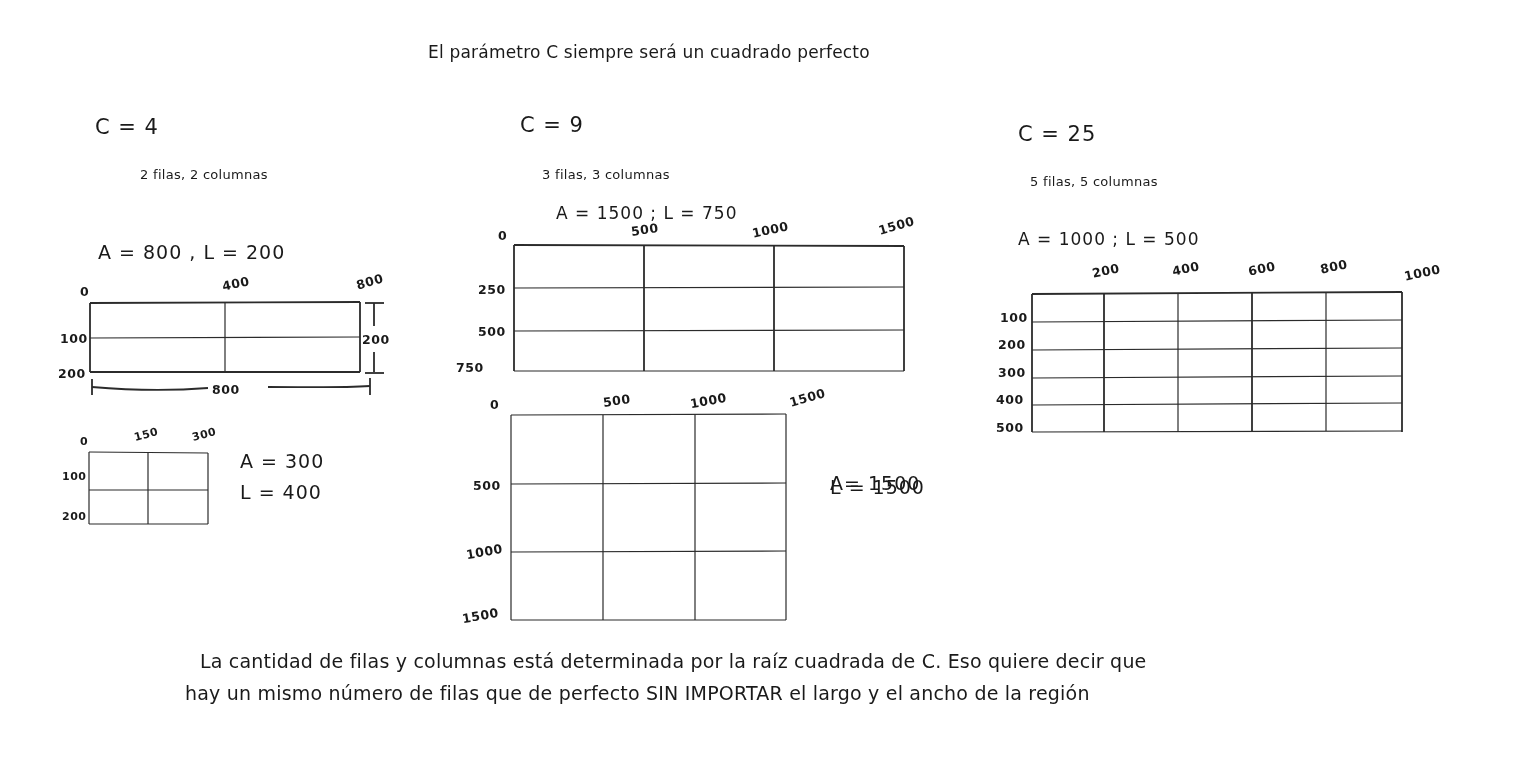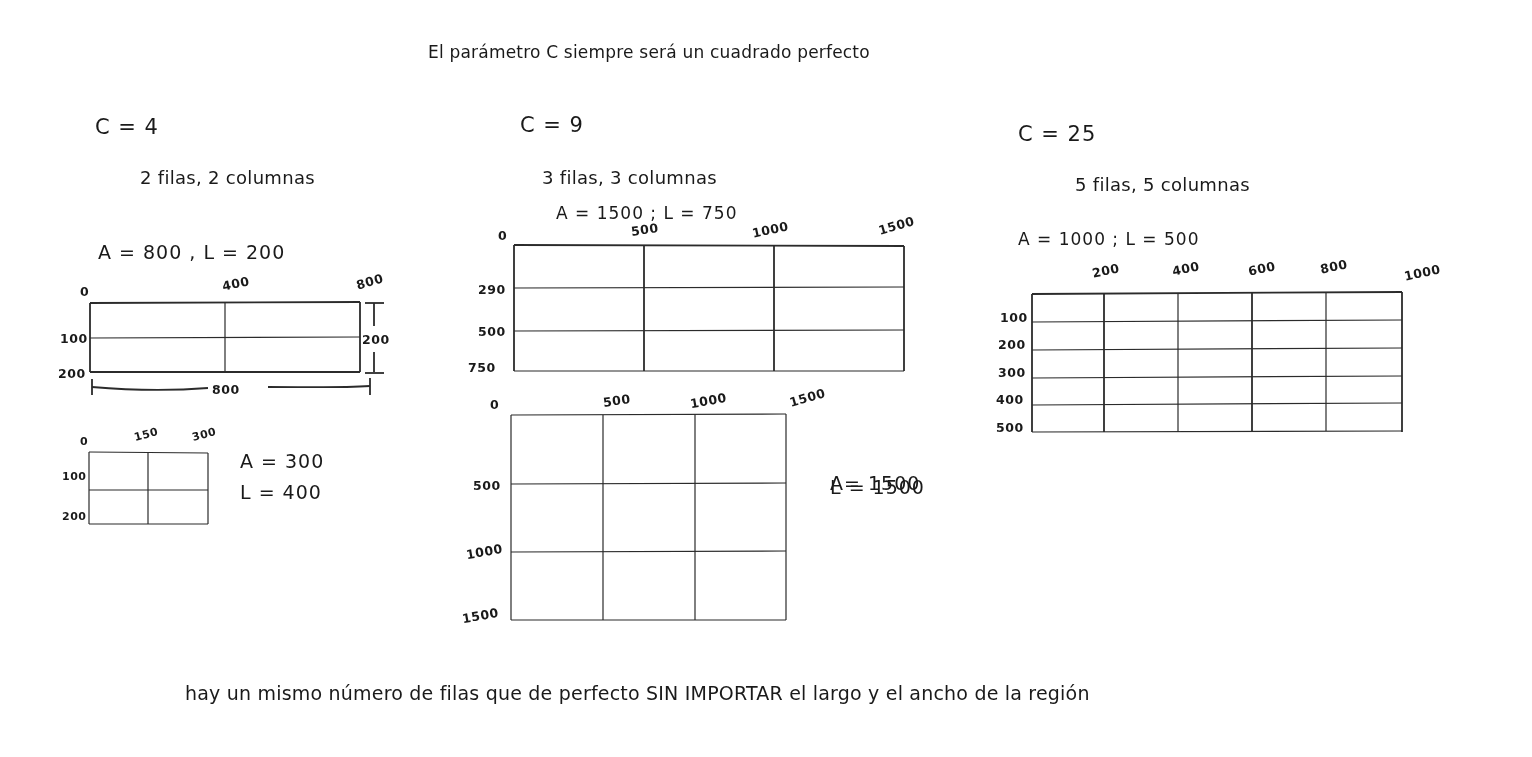--- a/index.html
+++ b/index.html
@@ -26,21 +26,21 @@
     font-size: 17px;
     letter-spacing: 0.2px;
     white-space: nowrap;
   }
   .case-title {
     font-size: 21px;
     letter-spacing: 1px;
     white-space: nowrap;
   }
   .case-sub {
-    font-size: 18px;
+    font-size: 13px;
     letter-spacing: 0.3px;
     white-space: nowrap;
   }
   .dim-text {
     font-size: 17px;
     letter-spacing: 1px;
     white-space: nowrap;
   }
   .dim-text-lg {
     font-size: 19px;
@@ -154,23 +154,23 @@
       <path class="grid-line thin" d="M2,45 L392,44"></path>
       <path class="grid-line thin" d="M2,88 L392,87"></path>
       <path class="grid-line med" d="M132,2 L132,128"></path>
       <path class="grid-line med" d="M262,2 L262,128"></path>
     </svg>
   </div>
   <div class="abs tick" style="left:498px; top:228px;">0</div>
   <div class="abs tick" style="left:631px; top:222px; transform:rotate(-8deg);">500</div>
   <div class="abs tick" style="left:752px; top:222px; transform:rotate(-12deg);">1000</div>
   <div class="abs tick" style="left:878px; top:218px; transform:rotate(-16deg);">1500</div>
-  <div class="abs tick" style="left:478px; top:282px;">290</div>
+  <div class="abs tick" style="left:478px; top:282px;">250</div>
   <div class="abs tick" style="left:478px; top:324px;">500</div>
-  <div class="abs tick" style="left:468px; top:360px;">750</div>
+  <div class="abs tick" style="left:456px; top:360px;">750</div>
 
   <div class="abs" style="left:508px; top:412px;">
     <svg width="290" height="215" viewBox="0 0 290 215">
       <path class="grid-line thin" d="M3,3 L278,2"></path>
       <path class="grid-line thin" d="M3,3 L3,208"></path>
       <path class="grid-line thin" d="M278,2 L278,208"></path>
       <path class="grid-line thin" d="M3,208 L278,208"></path>
       <path class="grid-line thin" d="M3,72 L278,71"></path>
       <path class="grid-line thin" d="M3,140 L278,139"></path>
       <path class="grid-line thin" d="M95,3 L95,208"></path>
@@ -182,21 +182,21 @@
   <div class="abs tick" style="left:690px; top:393px; transform:rotate(-10deg);">1000</div>
   <div class="abs tick" style="left:789px; top:390px; transform:rotate(-16deg);">1500</div>
   <div class="abs tick" style="left:473px; top:478px;">500</div>
   <div class="abs tick" style="left:466px; top:544px; transform:rotate(-10deg);">1000</div>
   <div class="abs tick" style="left:462px; top:608px; transform:rotate(-10deg);">1500</div>
 
   <div class="abs dim-text-lg" style="left:830px; top:440px;margin-top:32px;">A= 1500</div>
   <div class="abs dim-text-lg" style="left:830px; top:476px;">L = 1500</div>
 
   <div class="abs case-title" style="left:1018px; top:122px;">C = 25</div>
-  <div class="abs case-sub" style="left:1030px; top:174px;margin-left:45px;">5 filas, 5 columnas</div>
+  <div class="abs case-sub" style="left:1030px; top:174px;">5 filas, 5 columnas</div>
 
   <div class="abs dim-text" style="left:1018px; top:229px;">A = 1000 ;  L = 500</div>
 
   <div class="abs" style="left:1030px; top:290px;">
     <svg width="390" height="148" viewBox="0 0 390 148">
       <path class="grid-line med" d="M2,4 L372,2"></path>
       <path class="grid-line med" d="M2,4 L2,142"></path>
       <path class="grid-line med" d="M372,2 L372,142"></path>
       <path class="grid-line thin" d="M2,142 L372,141"></path>
       <path class="grid-line thin" d="M2,32 L372,30"></path>
@@ -213,15 +213,16 @@
   <div class="abs tick" style="left:1172px; top:261px; transform:rotate(-12deg);">400</div>
   <div class="abs tick" style="left:1248px; top:261px; transform:rotate(-12deg);">600</div>
   <div class="abs tick" style="left:1320px; top:259px; transform:rotate(-12deg);">800</div>
   <div class="abs tick" style="left:1404px; top:265px; transform:rotate(-12deg);">1000</div>
   <div class="abs tick" style="left:1000px; top:310px;">100</div>
   <div class="abs tick" style="left:998px; top:337px;">200</div>
   <div class="abs tick" style="left:998px; top:365px;">300</div>
   <div class="abs tick" style="left:996px; top:392px;">400</div>
   <div class="abs tick" style="left:996px; top:420px;">500</div>
 
+  <div class="abs bottom-text" style="left:200px; top:646px;">La cantidad de filas y columnas está determinada por la raíz cuadrada de C. Eso quiere decir que</div>
   <div class="abs bottom-text" style="left:185px; top:678px;">hay un mismo número de filas que de perfecto SIN IMPORTAR el largo y el ancho de la región</div>
 
 </div>
 
 </body></html>

